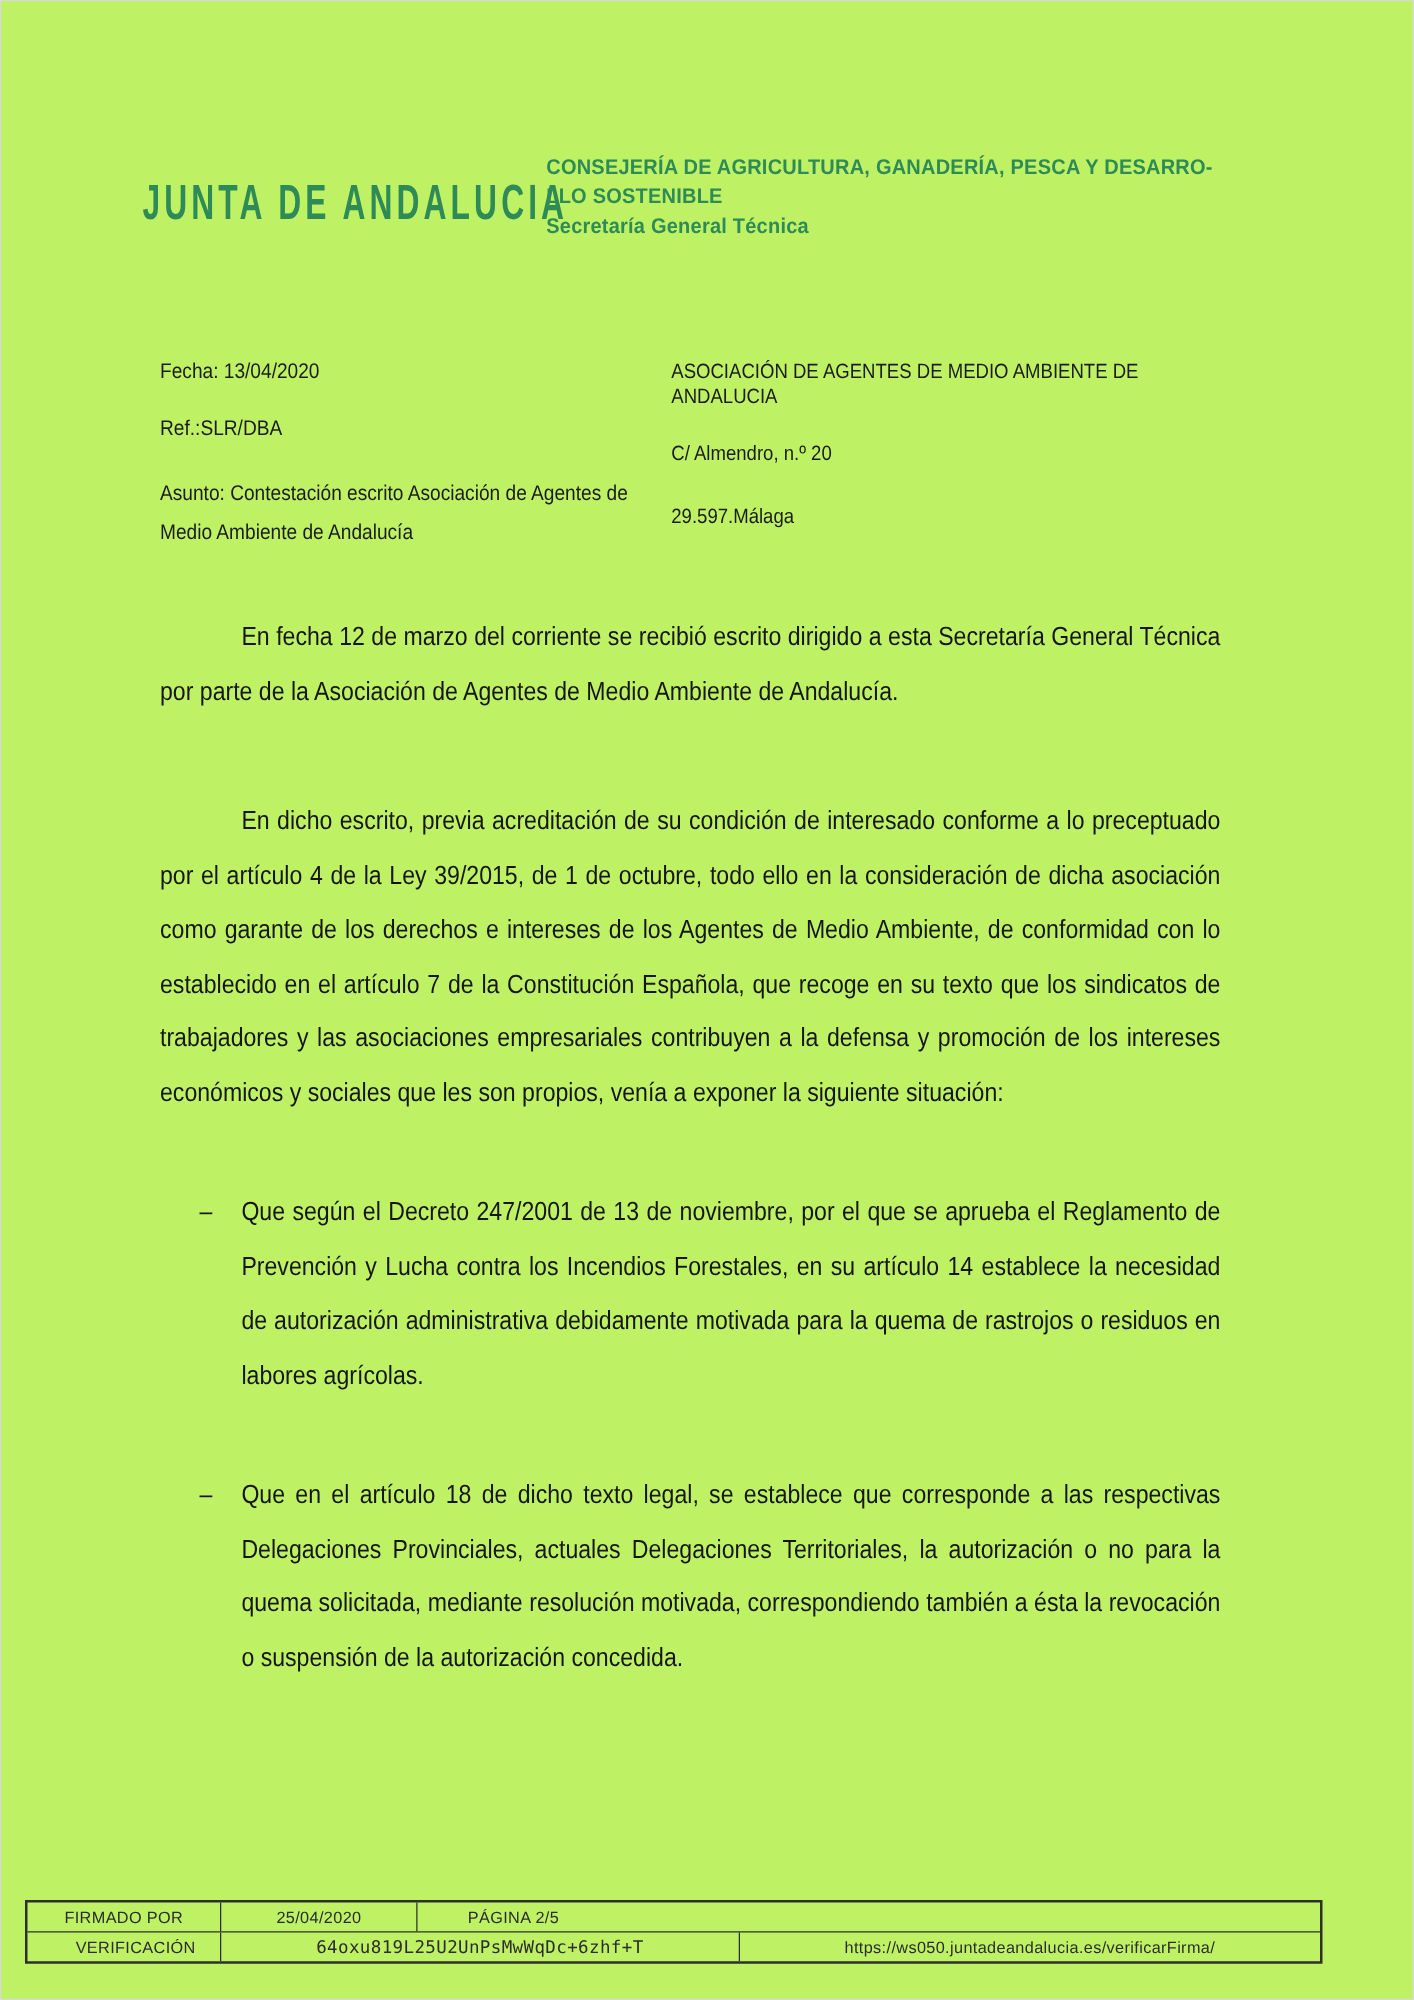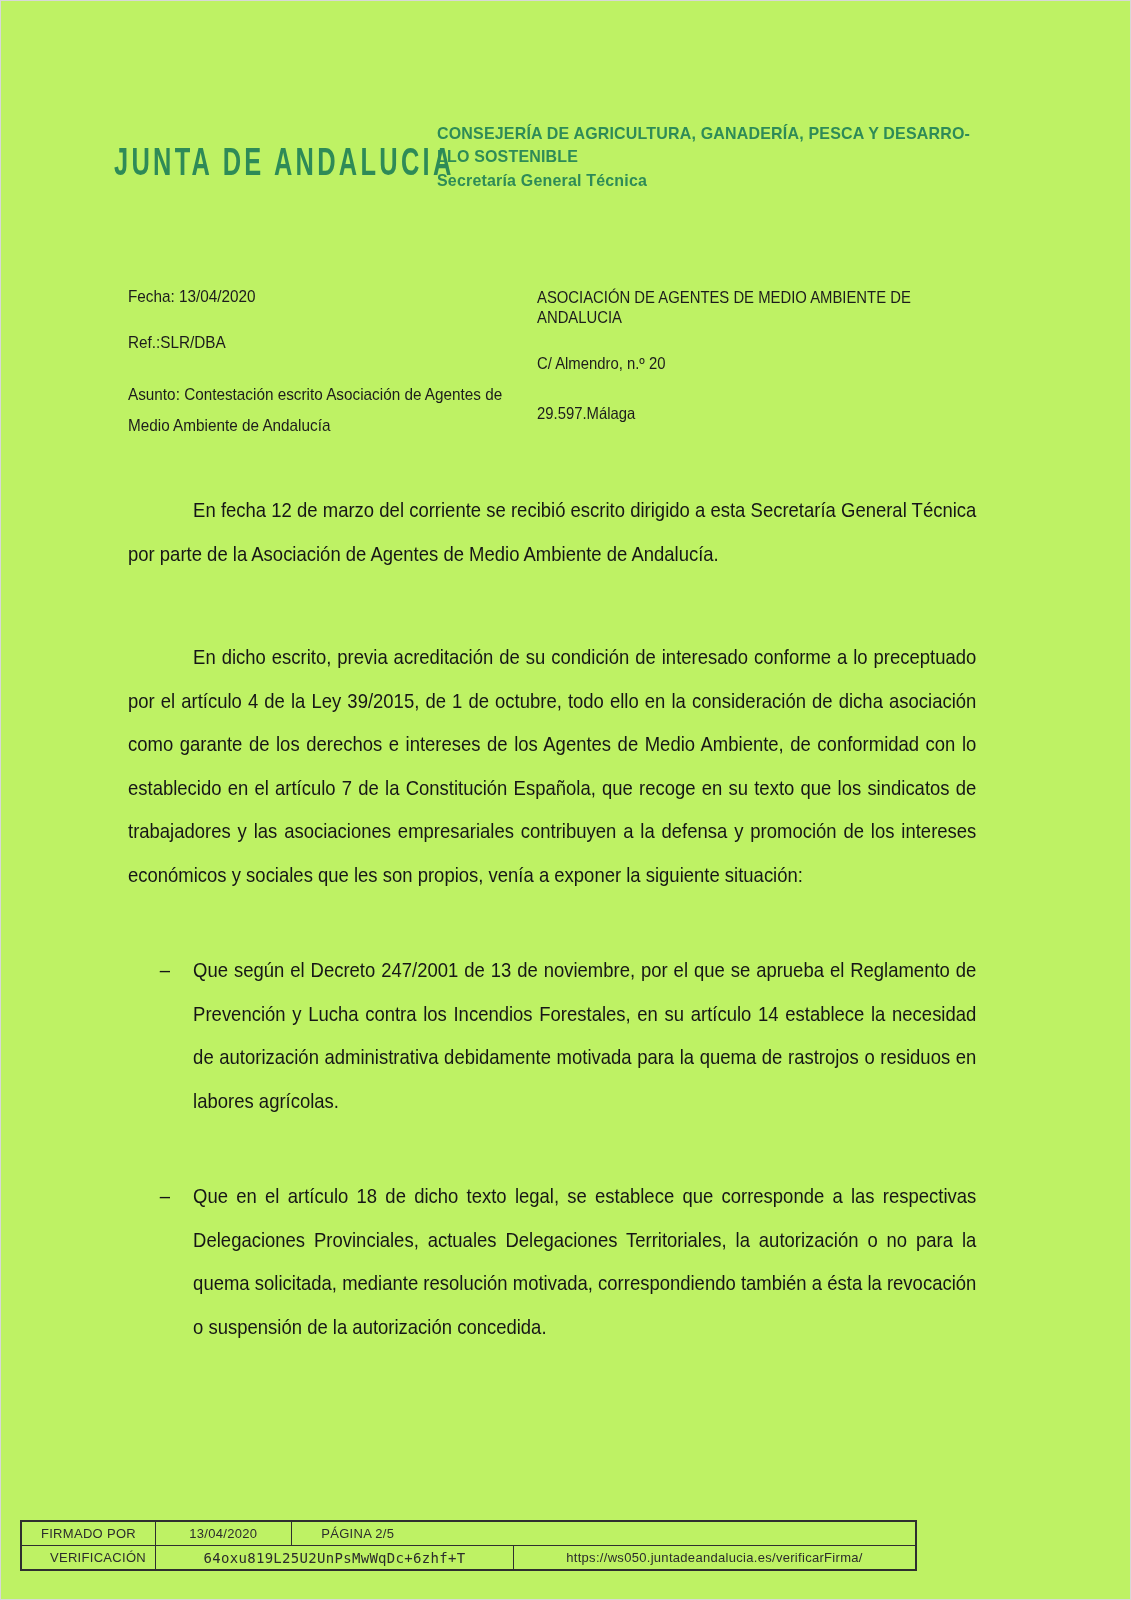--- a/index.html
+++ b/index.html
@@ -67,21 +67,21 @@
   .bullet{display:flex;margin-top:52px;}
   .bullet .marker{
     flex:0 0 74px;
     box-sizing:border-box;
     padding-left:36px;
     font-weight:normal;
   }
   .bullet .btext{flex:1;text-align:justify;}
   
   .footer{
-    position:absolute;left:20px;top:1520px;width:897px;
+    position:absolute;left:20px;top:1520px;width:1038px;
     border:2px solid #2f2f2f;
     box-sizing:border-box;
     font-size:13px;
     color:#2c2c2c;
   }
   .frow{display:flex;height:23px;}
   .frow1{border-bottom:1px solid #2f2f2f;}
   .fcell{
     display:flex;align-items:center;justify-content:center;
     box-sizing:border-box;
@@ -134,21 +134,21 @@
 
     <div class="bullet">
       <span class="marker">–</span>
       <span class="btext">Que en el artículo 18 de dicho texto legal, se establece que corresponde a las respectivas Delegaciones Provinciales, actuales Delegaciones Territoriales, la autorización o no para la quema solicitada, mediante resolución motivada, correspondiendo también a ésta la revocación o suspensión de la autorización concedida.</span>
     </div>
   </div>
 
   <div class="footer">
     <div class="frow frow1">
       <div class="fcell c-signlabel">FIRMADO POR</div>
-      <div class="fcell c-signdate">13/04/2020</div>
+      <div class="fcell c-signdate">25/04/2020</div>
       <div class="fcell c-page">PÁGINA 2/5</div>
     </div>
     <div class="frow">
       <div class="fcell c-verlabel">VERIFICACIÓN</div>
       <div class="fcell c-vercode">64oxu819L25U2UnPsMwWqDc+6zhf+T</div>
       <div class="fcell c-verurl">https://ws050.juntadeandalucia.es/verificarFirma/</div>
     </div>
   </div>
 
 </div>

